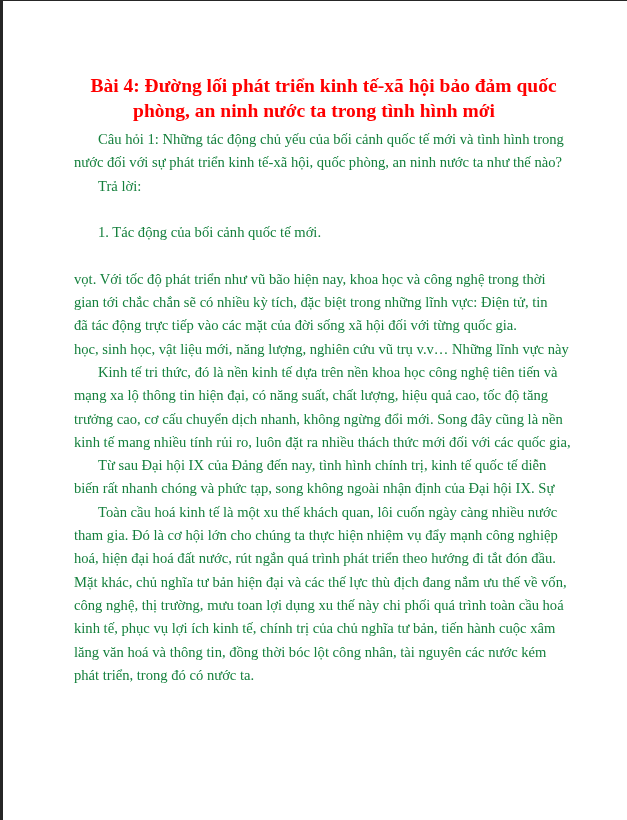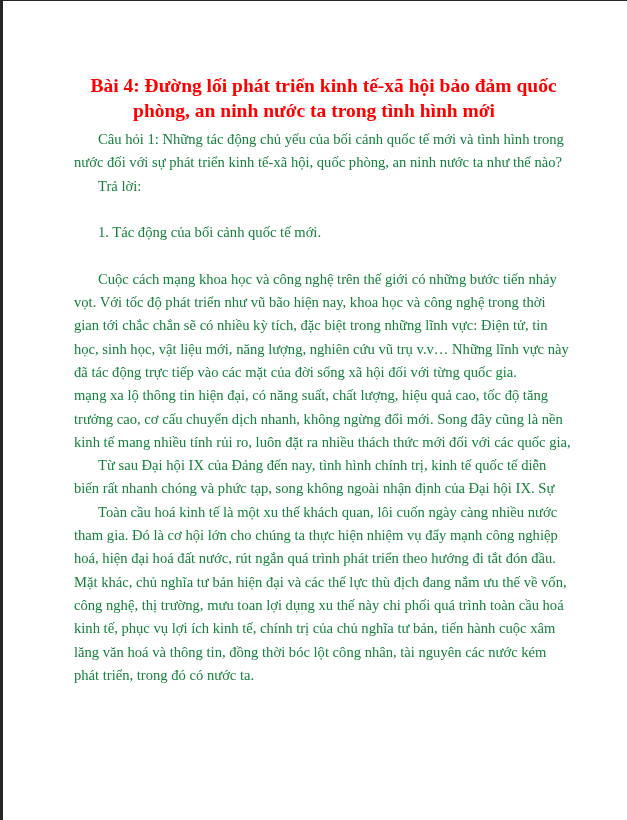--- a/index.html
+++ b/index.html
@@ -47,28 +47,28 @@
   <div>
     <span class="line indent">Câu hỏi 1: Những tác động chủ yếu của bối cảnh quốc tế mới và tình hình trong</span>
     <span class="line">nước đối với sự phát triển kinh tế-xã hội, quốc phòng, an ninh nước ta như thế nào?</span>
   </div>
   <span class="line indent">Trả lời:</span>
   <span class="gap"></span>
   <span class="line indent">1. Tác động của bối cảnh quốc tế mới.</span>
   <span class="gap"></span>
 
   <div>
-    <span class="line indent">Cuộc cách mạng khoa học và công nghệ trên thế giới có những bước tiến nhảy</span>
     <span class="line">vọt. Với tốc độ phát triển như vũ bão hiện nay, khoa học và công nghệ trong thời</span>
     <span class="line">gian tới chắc chắn sẽ có nhiều kỳ tích, đặc biệt trong những lĩnh vực: Điện tử, tin</span>
+    <span class="line">đã tác động trực tiếp vào các mặt của đời sống xã hội đối với từng quốc gia.</span>
     <span class="line">học, sinh học, vật liệu mới, năng lượng, nghiên cứu vũ trụ v.v… Những lĩnh vực này</span>
-    <span class="line">đã tác động trực tiếp vào các mặt của đời sống xã hội đối với từng quốc gia.</span>
   </div>
 
   <div>
+    <span class="line indent">Kinh tế tri thức, đó là nền kinh tế dựa trên nền khoa học công nghệ tiên tiến và</span>
     <span class="line">mạng xa lộ thông tin hiện đại, có năng suất, chất lượng, hiệu quả cao, tốc độ tăng</span>
     <span class="line">trưởng cao, cơ cấu chuyển dịch nhanh, không ngừng đổi mới. Song đây cũng là nền</span>
     <span class="line">kinh tế mang nhiều tính rủi ro, luôn đặt ra nhiều thách thức mới đối với các quốc gia,</span>
   </div>
 
   <div>
     <span class="line indent">Từ sau Đại hội IX của Đảng đến nay, tình hình chính trị, kinh tế quốc tế diễn</span>
     <span class="line">biến rất nhanh chóng và phức tạp, song không ngoài nhận định của Đại hội IX. Sự</span>
   </div>
 

